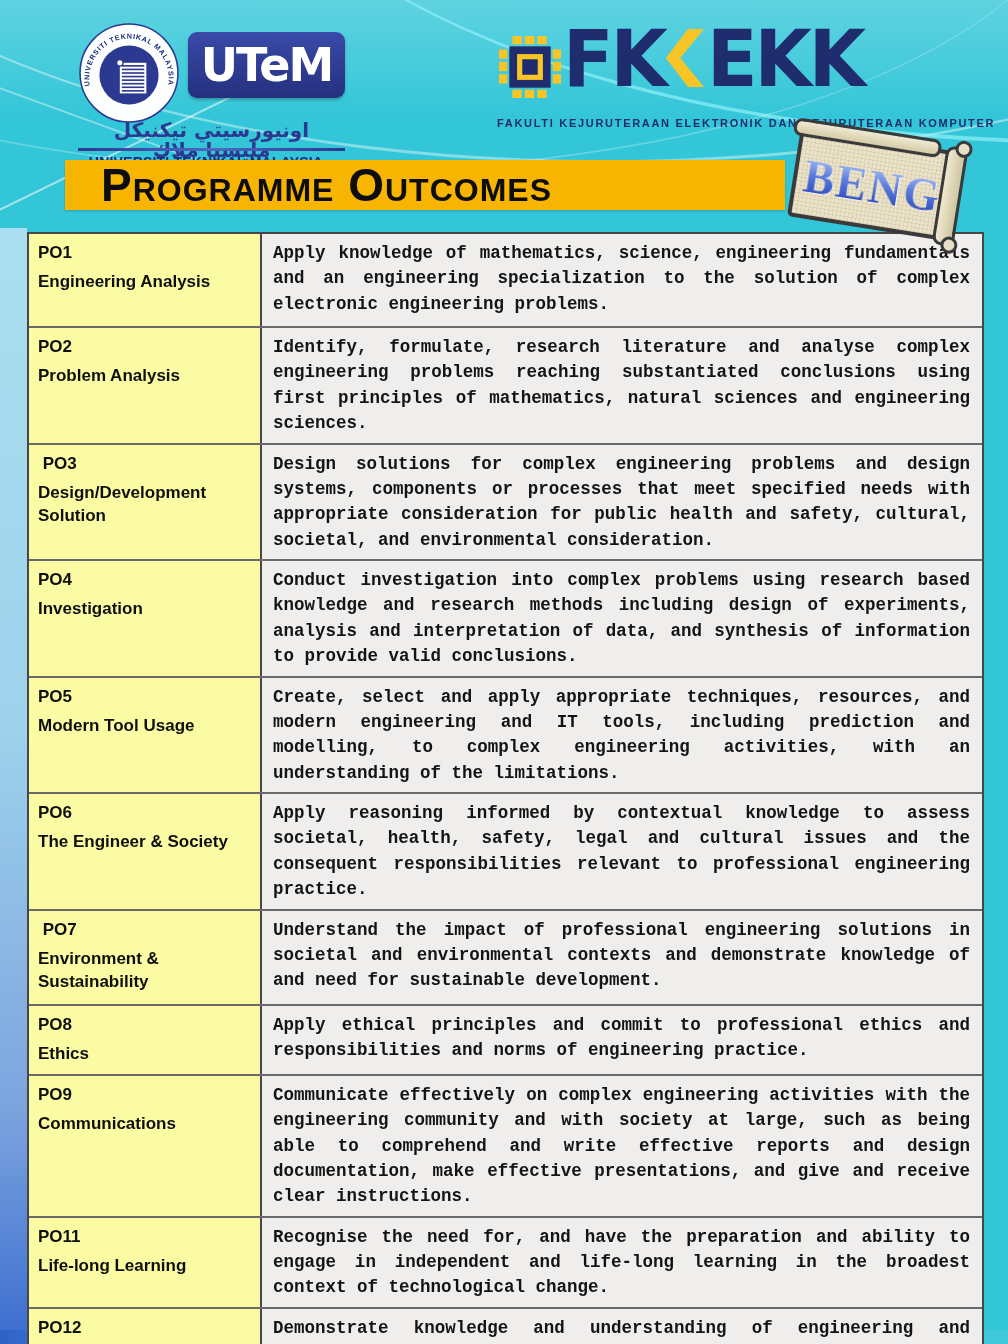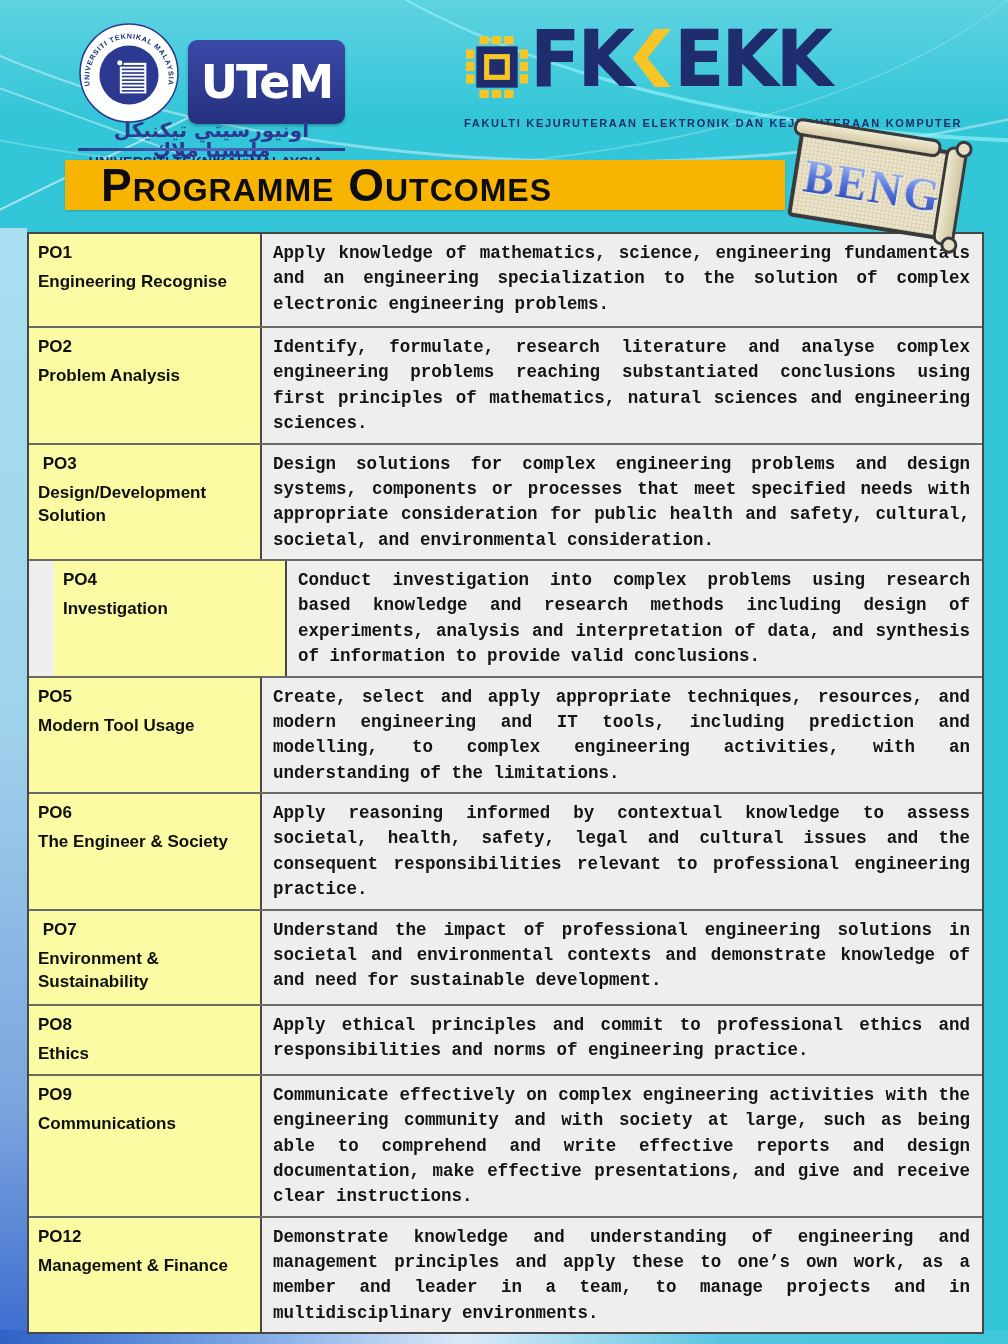--- a/index.html
+++ b/index.html
@@ -20,34 +20,34 @@
   .diag1{position:absolute;left:-60px;top:150px;width:360px;height:2px;background:rgba(255,255,255,.55);transform:rotate(-26deg);}
   .diag2{position:absolute;left:-70px;top:120px;width:320px;height:2px;background:rgba(255,255,255,.4);transform:rotate(20deg);}
   .left-strip{position:absolute;left:0;top:228px;width:27px;height:1102px;
     background:linear-gradient(180deg,#a9dff0 0%, #9fd2ec 45%, #7ba4de 80%, #3f6fd0 100%);}
   .bottom-strip{position:absolute;left:0;bottom:0;width:100%;height:14px;
     background:linear-gradient(90deg,#2e62c6 0%, #7ea9e6 25%, #dce9f8 46%, #58c4e0 72%, #3ec9da 100%);}
 
   
   .utem-logo{position:absolute;left:60px;top:20px;width:290px;height:140px;}
   .utem-seal{position:absolute;left:18px;top:2px;width:102px;height:102px;}
-  .utem-box{position:absolute;left:128px;top:20px;width:157px;height:84px;border-radius:9px;
+  .utem-box{position:absolute;left:128px;top:12px;width:157px;height:66px;border-radius:9px;
     background:linear-gradient(180deg,#3a4aa8,#25307e);
     display:flex;align-items:center;justify-content:center;
     box-shadow:0 2px 3px rgba(0,0,0,.25);}
   .utem-box span{color:#fff;font-family:"DejaVu Sans",sans-serif;font-weight:bold;font-size:46px;letter-spacing:-2px;}
   .utem-jawi{position:absolute;left:18px;top:100px;width:267px;text-align:center;direction:rtl;
     color:#2b3990;font-family:"DejaVu Sans",sans-serif;font-weight:bold;font-size:20px;line-height:1;}
   .utem-line{position:absolute;left:18px;top:128px;width:267px;height:3px;
     background:linear-gradient(90deg,#2b3990,#4b6ac0 50%,#2b3990);}
   .utem-caption{position:absolute;left:-2px;top:134px;width:296px;text-align:center;
     color:#1b2a78;font-weight:bold;font-size:14px;letter-spacing:.2px;}
 
   
-  .fkekk-logo{position:absolute;left:464px;top:16px;width:470px;height:120px;}
+  .fkekk-logo{position:absolute;left:497px;top:16px;width:470px;height:120px;}
   .chip{position:absolute;left:2px;top:20px;}
   .fkekk-word{position:absolute;left:66px;top:-8px;height:100px;display:flex;align-items:center;}
   .fkekk-word .t{font-family:"DejaVu Sans",sans-serif;font-weight:bold;font-size:74px;
     color:#1f2d6e;letter-spacing:-3px;transform:scaleY(1.06);}
   .fkekk-chev{width:38px;height:58px;background:#f7c525;margin:0 3px 0 1px;
     clip-path:polygon(100% 0%, 38% 50%, 100% 100%, 58% 100%, 0% 50%, 58% 0%);}
   .fkekk-sub{position:absolute;left:0;top:101px;width:470px;text-align:center;
     color:#1f2d6e;font-weight:bold;font-size:11px;letter-spacing:1.7px;white-space:nowrap;}
 
   
@@ -85,21 +85,21 @@
   .cell.left{width:233px;flex:none;background:#fbfba3;border-right:2px solid #474747;
     padding:9px 10px 8px 9px;}
   .cell.right{flex:1;padding:7px 12px 6px 11px;font-family:Liberation Mono, monospace;}
   .po-code{font-weight:bold;font-size:17px;color:#0f0f0f;line-height:1.2;white-space:pre-wrap;}
   .po-name{font-weight:bold;font-size:17px;color:#0f0f0f;line-height:1.35;margin-top:8px;}
   .po-desc{margin:0;font-weight:bold;font-size:17.5px;color:#141414;line-height:1.45;
     text-align:justify;}
   .row:nth-child(1){min-height:92px;}
   .row:nth-child(2){min-height:97px;}
   .row:nth-child(3){min-height:92px;}
-  .row:nth-child(4){min-height:93px;padding-left:25px;}
+  .row:nth-child(4){min-height:93px;}
   .row:nth-child(5){min-height:92px;}
   .row:nth-child(6){min-height:93px;}
   .row:nth-child(7){min-height:93px;}
   .row:nth-child(8){min-height:66px;}
   .row:nth-child(9){min-height:122px;}
   .row:nth-child(10){min-height:66px;}
   .row:nth-child(11){min-height:77px;}
   .row:nth-child(12){min-height:91px;}
 </style>
 </head>
@@ -181,21 +181,21 @@
   <div class="stamp">
     <div class="knob-t"></div>
     <div class="knob-b"></div>
     <span class="stamp-text">BENG</span>
   </div>
 
   <div class="po-table">
     <div class="row">
       <div class="cell left">
         <div class="po-code">PO1</div>
-        <div class="po-name">Engineering Recognise</div>
+        <div class="po-name">Engineering Analysis</div>
       </div>
       <div class="cell right">
         <p class="po-desc">Apply knowledge of mathematics, science, engineering fundamentals and an engineering specialization to the solution of complex electronic engineering problems.</p>
       </div>
     </div>
 
     <div class="row">
       <div class="cell left">
         <div class="po-code">PO2</div>
         <div class="po-name">Problem Analysis</div>
@@ -269,20 +269,29 @@
       <div class="cell left">
         <div class="po-code">PO9</div>
         <div class="po-name">Communications</div>
       </div>
       <div class="cell right">
         <p class="po-desc">Communicate effectively on complex engineering activities with the engineering community and with society at large, such as being able to comprehend and write effective reports and design documentation, make effective presentations, and give and receive clear instructions.</p>
       </div>
     </div>
 
 
+    <div class="row">
+      <div class="cell left">
+        <div class="po-code">PO11</div>
+        <div class="po-name">Life-long Learning</div>
+      </div>
+      <div class="cell right">
+        <p class="po-desc">Recognise the need for, and have the preparation and ability to engage in independent and life-long learning in the broadest context of technological change.</p>
+      </div>
+    </div>
 
     <div class="row">
       <div class="cell left">
         <div class="po-code">PO12</div>
         <div class="po-name">Management &amp; Finance</div>
       </div>
       <div class="cell right">
         <p class="po-desc">Demonstrate knowledge and understanding of engineering and management principles and apply these to one’s own work, as a member and leader in a team, to manage projects and in multidisciplinary environments.</p>
       </div>
     </div>

